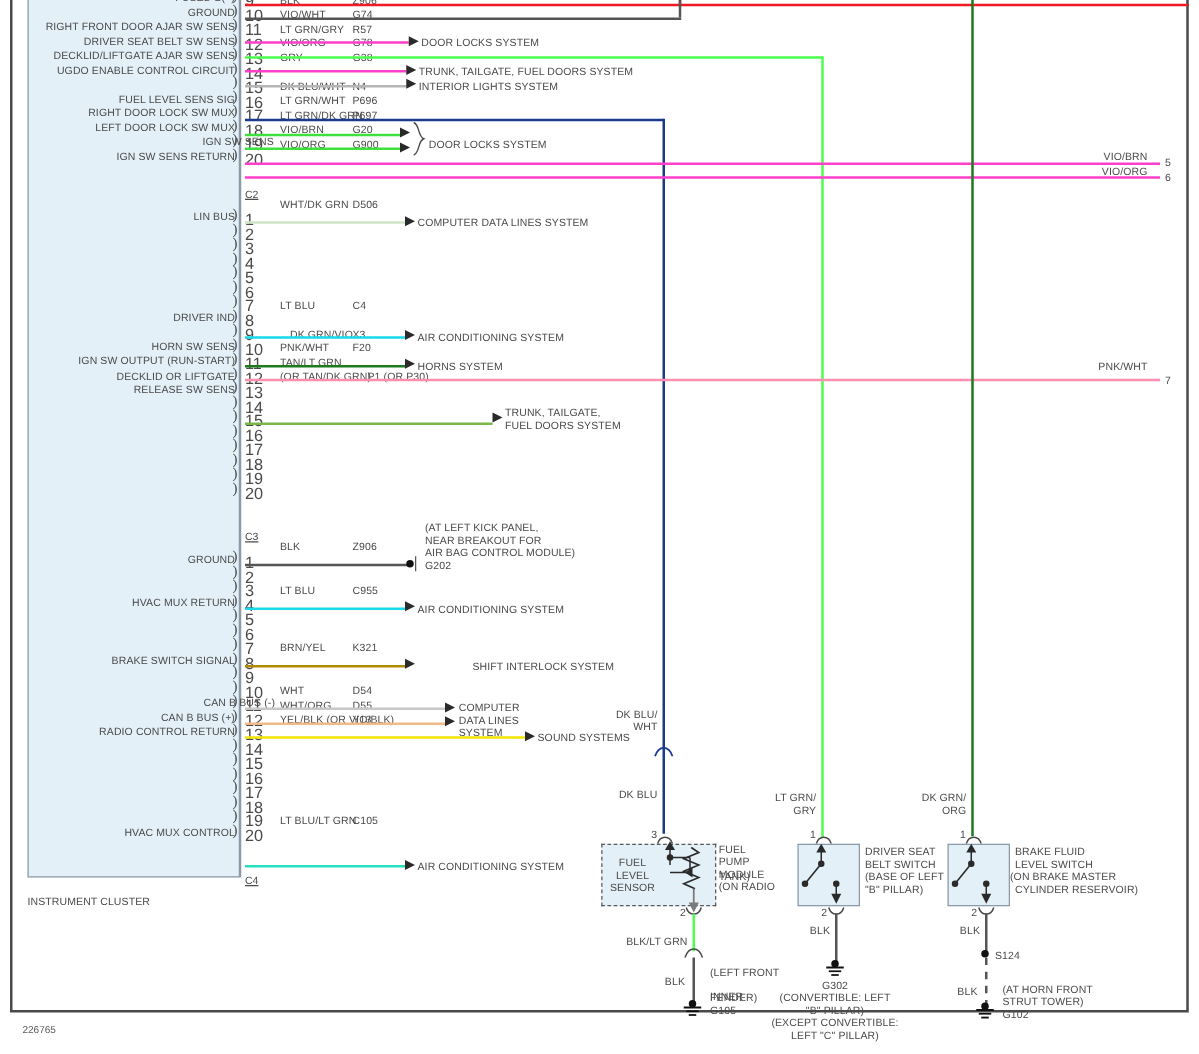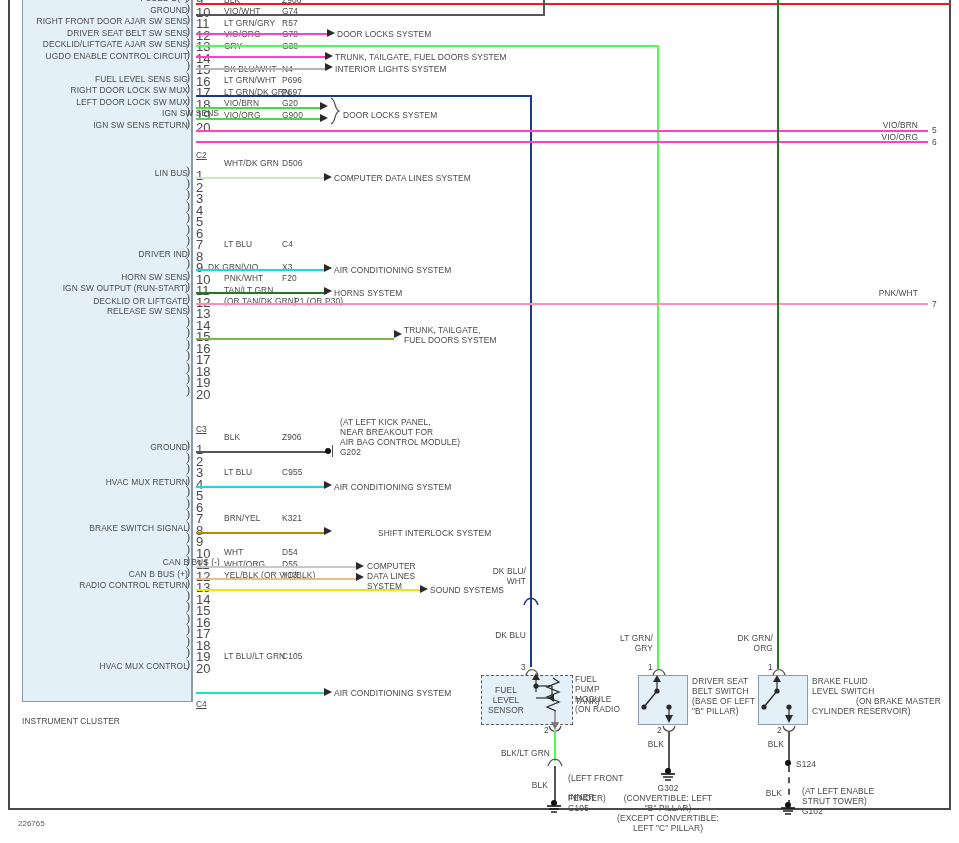--- a/index.html
+++ b/index.html
@@ -120,21 +120,21 @@
         <div class="pinno" style="left: 196px; top: 248.5px;">8</div>
         <div class="pinbr" style="left: 186px; top: 246.5px;">)</div>
         <div class="txt r" style="left: 0px; width: 188px; top: 248.5px;">DRIVER IND</div>
         <div class="txt" style="left: 224px; top: 238.5px;">LT BLU</div>
         <div class="txt" style="left: 282px; top: 238.5px;">C4</div>
         <div class="pinno" style="left: 196px; top: 260px;">9</div>
         <div class="pinbr" style="left: 186px; top: 258px;">)</div>
         <div class="pinno" style="left: 196px; top: 271.5px;">10</div>
         <div class="pinbr" style="left: 186px; top: 269.5px;">)</div>
         <div class="txt r" style="left: 0px; width: 188px; top: 271.5px;">HORN SW SENS</div>
-        <div class="txt" style="left: 208px; top: 261.5px; text-align: center;">DK GRN/VIO</div>
+        <div class="txt" style="left: 232px; top: 261.5px; text-align: center;">DK GRN/VIO</div>
         <div class="txt" style="left: 282px; top: 261.5px;">X3</div>
         <div class="pinno" style="left: 196px; top: 283px;">11</div>
         <div class="pinbr" style="left: 186px; top: 281px;">)</div>
         <div class="txt r" style="left: 0px; width: 188px; top: 283px;">IGN SW OUTPUT (RUN-START)</div>
         <div class="txt" style="left: 224px; top: 273px;">PNK/WHT</div>
         <div class="txt" style="left: 282px; top: 273px;">F20</div>
         <div class="pinno" style="left: 196px; top: 294.5px;">12</div>
         <div class="pinbr" style="left: 186px; top: 292.5px;">)</div>
         <div class="txt" style="left: 224px; top: 284.5px;">TAN/LT GRN</div>
         <div class="pinno" style="left: 196px; top: 306px;">13</div>
@@ -431,37 +431,37 @@
     <polygon points="17,0 13,7 21,7" fill="#2a2a2a"></polygon>
     <circle cx="17" cy="16" r="2.6" fill="#2a2a2a"></circle>
     <line x1="17" y1="16" x2="4" y2="32" stroke="#2a2a2a" stroke-width="1.3"></line>
     <circle cx="4" cy="32" r="2.6" fill="#2a2a2a"></circle>
     <circle cx="29" cy="32" r="2.6" fill="#2a2a2a"></circle>
     <line x1="29" y1="32" x2="29" y2="42" stroke="#2a2a2a" stroke-width="1.2"></line>
     <polygon points="29,48 25,40 33,40" fill="#2a2a2a"></polygon>
   </svg>
   <div class="txt" style="left:812px;top:676px;">BRAKE FLUID</div>
   <div class="txt" style="left:812px;top:686px;">LEVEL SWITCH</div>
-  <div class="txt" style="left:856px;top:696px;">(ON BRAKE MASTER</div>
+  <div class="txt" style="left:808px;top:696px;">(ON BRAKE MASTER</div>
   <div class="txt" style="left:812px;top:706px;">CYLINDER RESERVOIR)</div>
   <div class="txt" style="left:777px;top:725px;">2</div>
   <svg style="left:782px;top:725px;width:14px;height:8px;">
     <path d="M1,1 C3,8 11,8 13,1" fill="none" stroke="#4a4a4a" stroke-width="1.2"></path>
   </svg>
   <div class="vwire" style="left:788px;top:731px;height:31px;border-left-color:#555;"></div>
   <div class="txt r" style="left:748px;top:739px;width:36px;">BLK</div>
   <div class="dot" style="left:785px;top:760px;"></div>
   <div class="txt" style="left:796px;top:759px;">S124</div>
   <div class="vwire" style="left:788px;top:766px;height:40px;border-left-color:#555;border-left-style:dashed;"></div>
   <div class="txt r" style="left:746px;top:788px;width:36px;">BLK</div>
   <svg style="left:778px;top:802px;width:20px;height:14px;">
     <circle cx="10" cy="3" r="3" fill="#111"></circle>
     <line x1="3" y1="6" x2="17" y2="6" stroke="#111" stroke-width="1.6"></line>
     <line x1="5" y1="9" x2="15" y2="9" stroke="#111" stroke-width="1.4"></line>
     <line x1="7" y1="12" x2="13" y2="12" stroke="#111" stroke-width="1.4"></line>
   </svg>
   <div class="txt" style="left:802px;top:806px;">G102</div>
-  <div class="txt" style="left:802px;top:786px;">(AT LEFT ENABLE</div>
+  <div class="txt" style="left:802px;top:786px;">(AT HORN FRONT</div>
   <div class="txt" style="left:802px;top:796px;">STRUT TOWER)</div>
 
   <div id="partno">226765</div>
 
 </div>
 
 </body></html>

